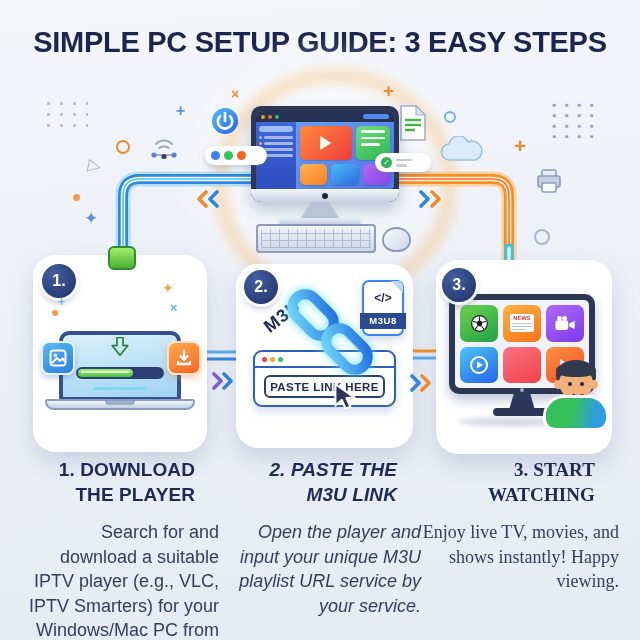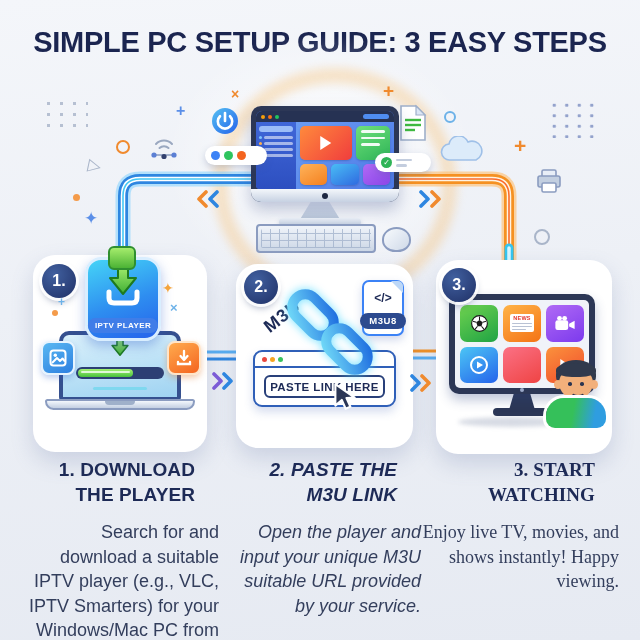--- a/index.html
+++ b/index.html
@@ -102,21 +102,21 @@
   .dl-sq{left:134px;top:86px;background:linear-gradient(150deg,#ffab4e,#f4641f);border:2px solid #ffe4c8;box-shadow:0 3px 6px rgba(220,110,30,.35);}
   
   .m3u-text{position:absolute;left:26px;top:42px;transform:rotate(-38deg);z-index:4;
     color:#1d2a56;font-weight:bold;font-size:18px;letter-spacing:1px;}
   .chain{position:absolute;left:50px;top:16px;z-index:5;filter:drop-shadow(0 0 5px rgba(90,220,255,.85));}
   .file-icon{position:absolute;left:126px;top:16px;width:42px;height:56px;box-sizing:border-box;z-index:4;
     background:#fff;border:2.5px solid #3b82f6;border-radius:7px;box-shadow:0 4px 8px rgba(70,100,180,.25);}
   .file-fold{position:absolute;right:-1px;top:-1px;width:0;height:0;
     border-top:12px solid #bcd7f7;border-left:12px solid transparent;border-radius:0 5px 0 0;}
   .file-code{position:absolute;left:0;right:0;top:9px;text-align:center;color:#1d2a56;font-weight:bold;font-size:12px;}
-  .file-band{position:absolute;left:-4px;right:-4px;bottom:5px;height:16px;background:#2c4a8f;border-radius:8px;
+  .file-band{position:absolute;left:-4px;right:-4px;bottom:5px;height:16px;background:#2c4a8f;border-radius:0;
     color:#fff;font-size:9.5px;font-weight:bold;text-align:center;line-height:16px;letter-spacing:.5px;}
   .browser{position:absolute;left:17px;top:86px;width:143px;height:57px;box-sizing:border-box;z-index:3;
     background:#fff;border:2.5px solid #2f5fb8;border-radius:9px;box-shadow:0 5px 10px rgba(70,100,180,.22);}
   .br-bar{height:14px;border-bottom:2px solid #2f5fb8;display:flex;align-items:center;gap:3px;padding:0 7px;}
   .br-dot{width:5px;height:5px;border-radius:50%;}
   .url-box{margin:7px 9px 0 9px;height:23px;box-sizing:border-box;border:2.5px solid #29407a;border-radius:6px;
     display:flex;align-items:center;justify-content:center;
     color:#1d2a56;font-weight:bold;font-size:11.5px;letter-spacing:.4px;white-space:nowrap;}
   .cursor{position:absolute;left:96px;top:118px;z-index:6;}
   
@@ -336,33 +336,20 @@
   <div class="stand-neck"></div>
   <div class="stand-base"></div>
   <div class="keyboard">
       <div class="keys"></div>
     </div>
   <div class="mouse"></div>
 
   <div class="card card1">
     <div class="badge" style="left:9px;top:9px;">1.</div>
     <div class="app-connector"></div>
-    <div class="app-icon">
-      <svg class="app-arrow" width="48" height="46" viewBox="0 0 48 46">
-        <defs>
-            <linearGradient id="ag" x1="0" y1="0" x2="0" y2="1">
-          <stop offset="0" stop-color="#a8ef6e"></stop>
-              <stop offset="1" stop-color="#3fae35"></stop>
-            </linearGradient>
-          </defs>
-        <path d="M10 28 v6 q0 5 5 5 h18 q5 0 5 -5 v-6" fill="none" stroke="#fff" stroke-width="5" stroke-linecap="round"></path>
-        <path d="M19 1 h10 v13 h8 L24 30 L11 14 h8 z" fill="url(#ag)" stroke="#1f7a1f" stroke-width="2" stroke-linejoin="round"></path>
-      </svg>
-      <span class="app-label">IPTV PLAYER</span>
-    </div>
     <div class="laptop-screen">
       <svg class="lp-arrow" width="30" height="28" viewBox="0 0 48 46">
         <path d="M19 1 h10 v13 h8 L24 30 L11 14 h8 z" fill="url(#ag)" stroke="#1f7a1f" stroke-width="2.5" stroke-linejoin="round"></path>
       </svg>
       <div class="progress">
           <div class="progress-fill"></div>
         </div>
       <div class="lp-cyanline"></div>
     </div>
     <div class="laptop-base"></div>
@@ -469,20 +456,20 @@
       <div class="torso"></div>
     </div>
   </div>
 
   <div class="step-text tx1">
     <h3>1. DOWNLOAD THE PLAYER</h3>
     <p>Search for and download a suitable IPTV player (e.g., VLC, IPTV Smarters) for your Windows/Mac PC from a trusted source.</p>
   </div>
   <div class="step-text tx2">
     <h3>2. PASTE THE M3U LINK</h3>
-    <p>Open the player and input your unique M3U suitable URL provided by your service.</p>
+    <p>Open the player and input your unique M3U playlist URL service by your service.</p>
   </div>
   <div class="step-text tx3">
     <h3>3. START WATCHING</h3>
     <p>Enjoy live TV, movies, and shows instantly! Happy viewing.</p>
   </div>
 
 </div>
 
 </body></html>

